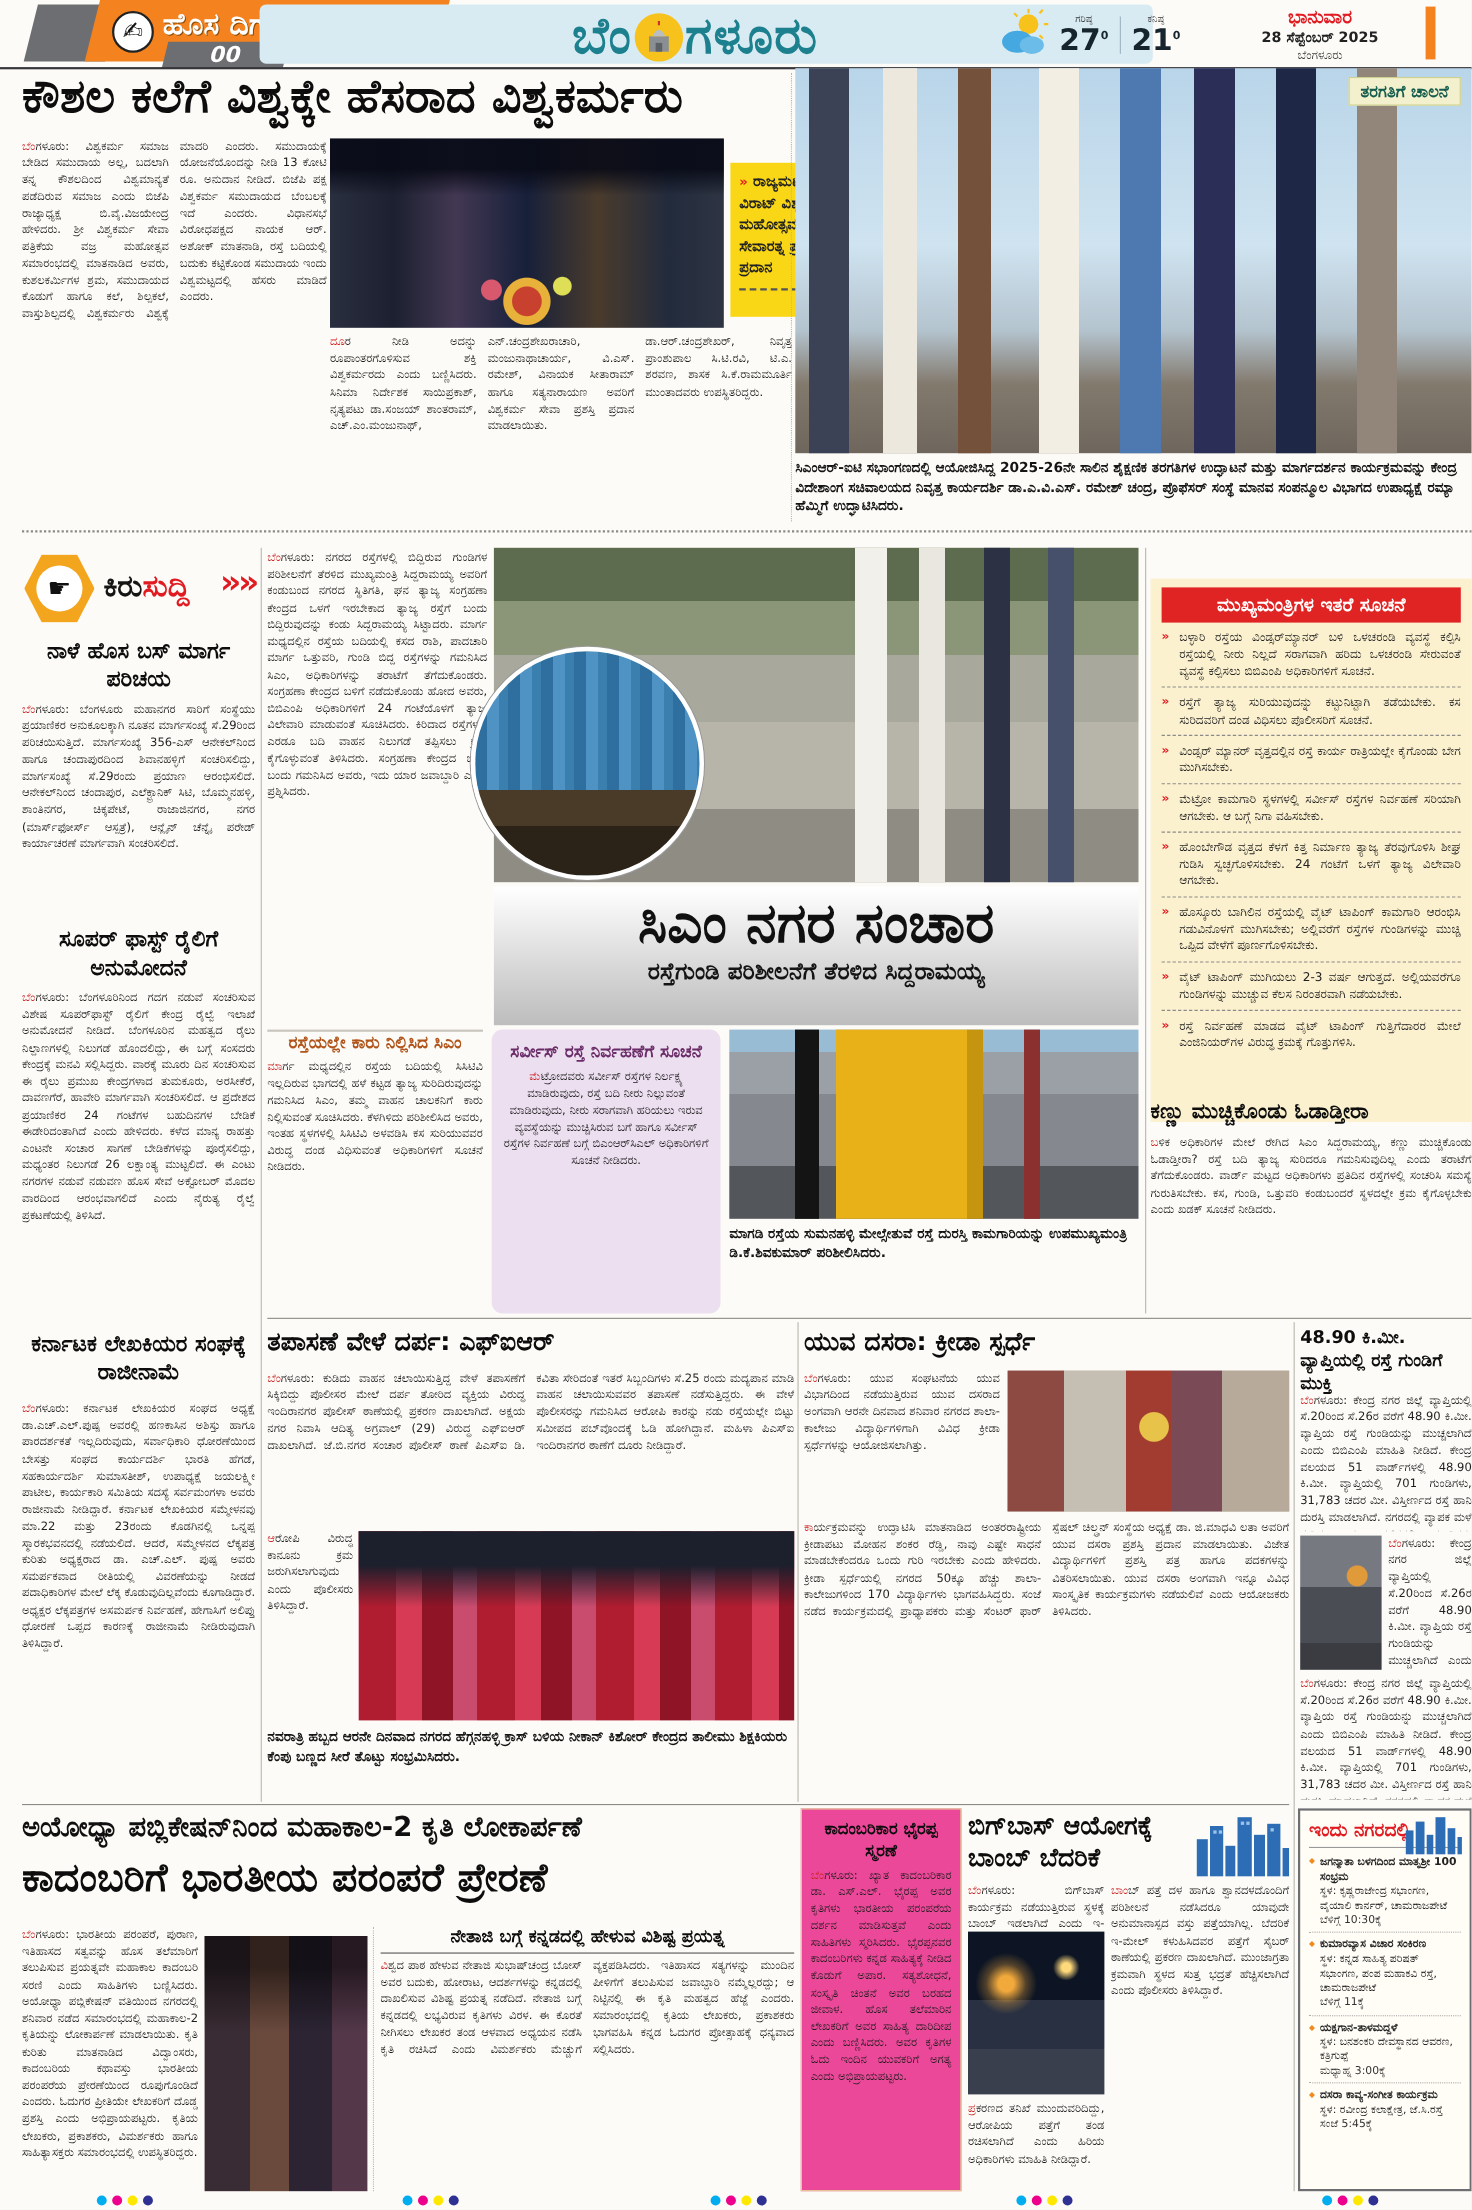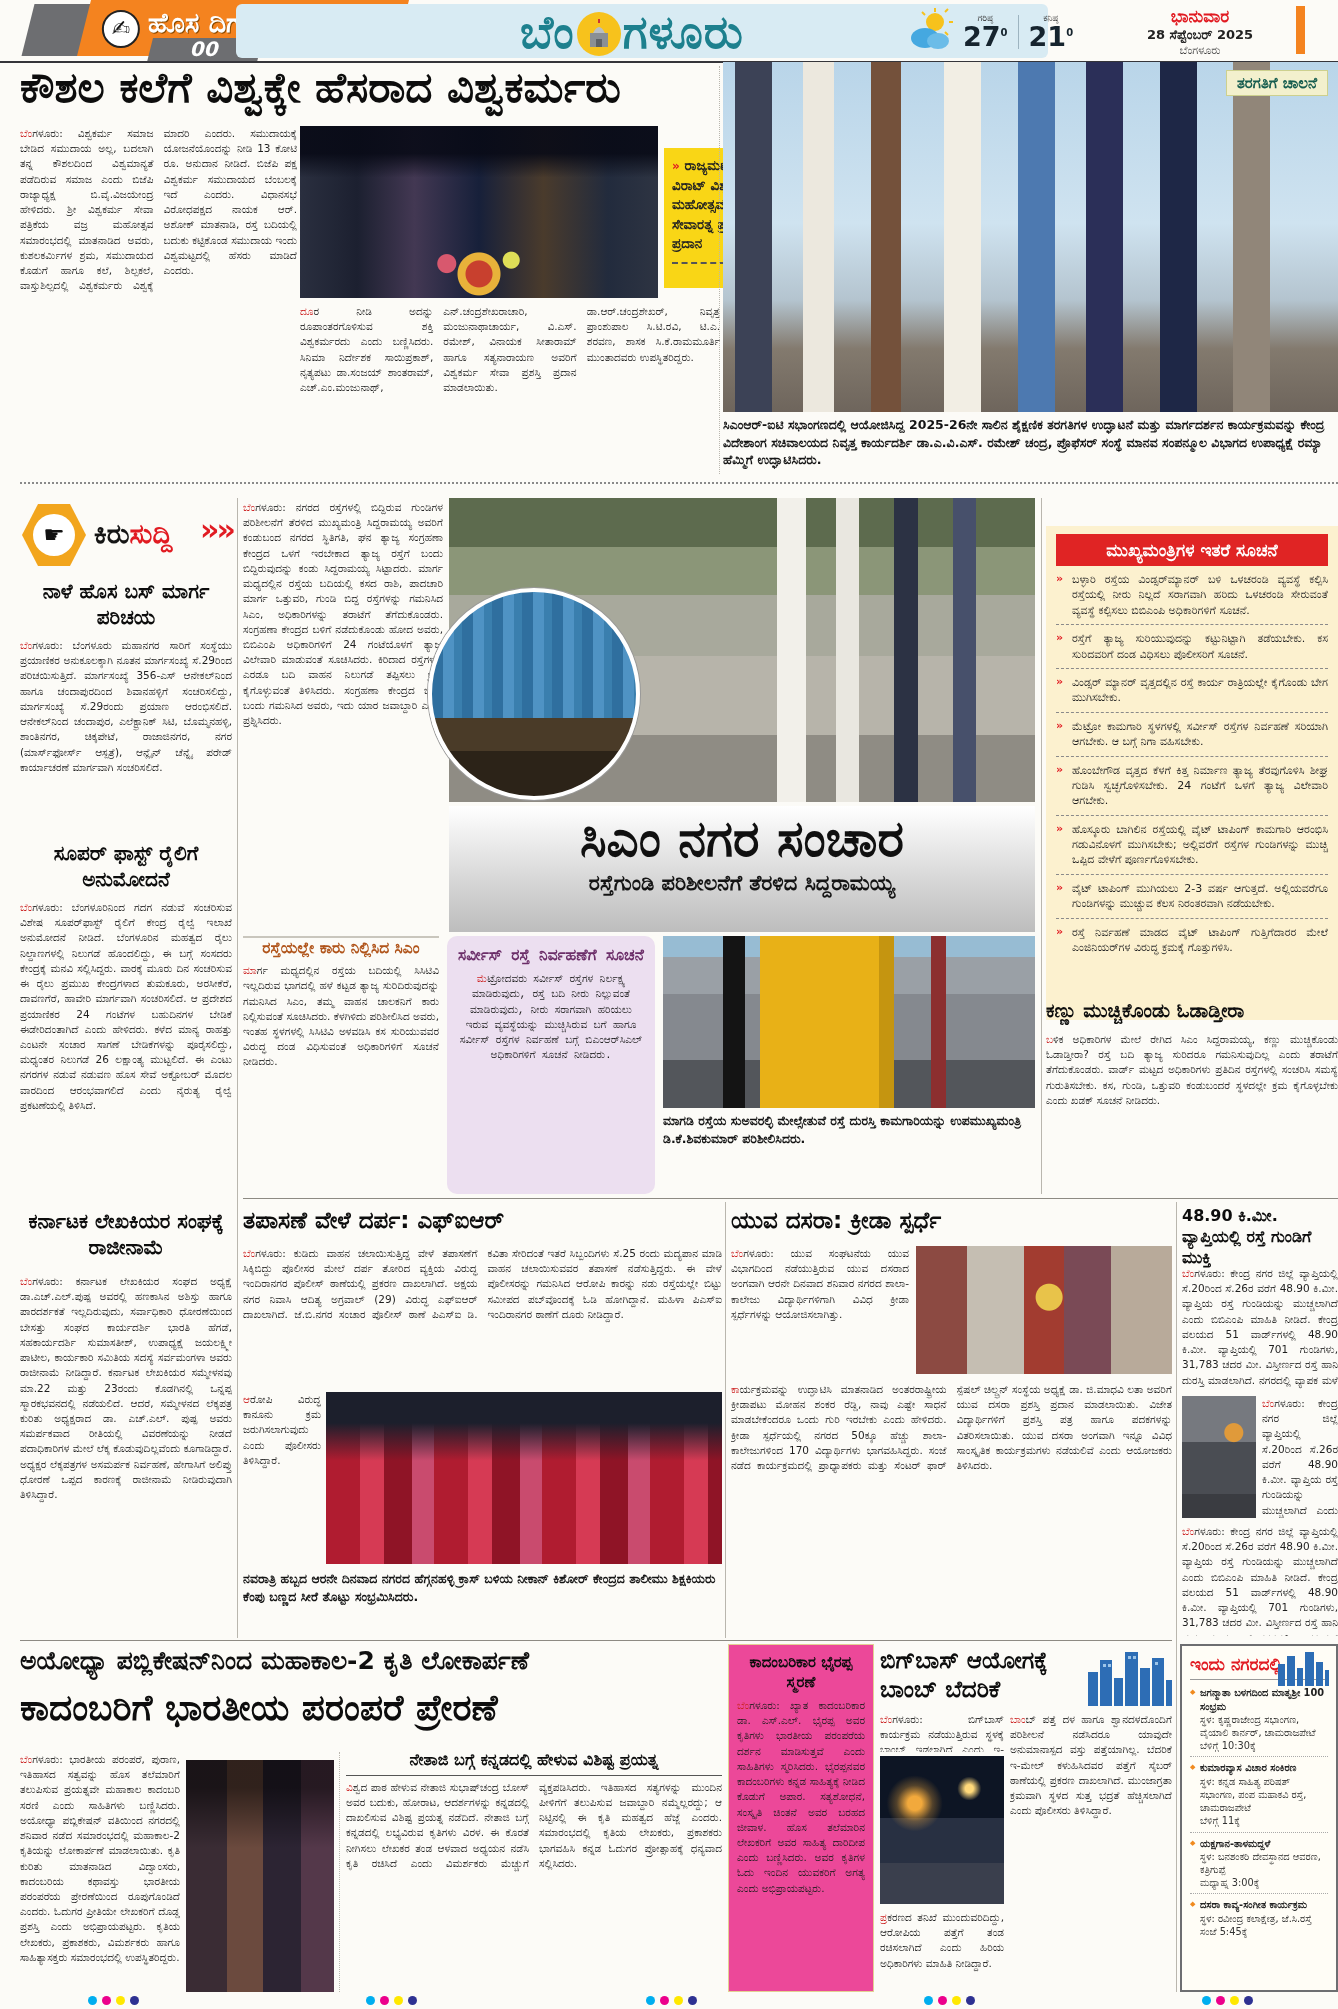--- a/index.html
+++ b/index.html
@@ -101,21 +101,21 @@
   .kiru-word .k1{color:#151515;}
   .kiru-word .k2{color:#e11b22;}
   .kiru-chev{position:absolute;left:178px;top:10px;color:#e11b22;font-weight:700;font-size:30px;letter-spacing:-3px;}
   .kiru-h{font-weight:700;font-size:20px;line-height:1.3;color:#0d0d0d;text-align:center;}
   
   .cm-headline-band{position:absolute;left:449px;top:806px;width:586px;height:126px;
       background:linear-gradient(180deg,#ffffff 0%,#d6d6d6 60%,#bdbdbd 100%);text-align:center;}
   .cm-h1{font-weight:700;font-size:50px;line-height:1.1;color:#101010;padding-top:6px;}
   .cm-h2{font-weight:700;font-size:21px;color:#141414;margin-top:4px;}
   .box1-h{font-weight:700;font-size:15.5px;color:#b0541a;text-align:center;line-height:1.3;}
-  .box2{position:absolute;left:447px;top:936px;width:208px;height:258px;background:#ecdff0;border-radius:10px;padding:10px 10px;font-family:Liberation Mono, monospace;}
+  .box2{position:absolute;left:447px;top:936px;width:208px;height:258px;background:#ecdff0;border-radius:10px;padding:10px 10px;}
   .box2-h{font-weight:700;font-size:15.5px;color:#6b2d68;text-align:center;line-height:1.3;}
   .notes-box{position:absolute;left:1046px;top:526px;width:292px;height:494px;background:#fcf1cf;padding:8px 10px;}
   .notes-h{background:#e02424;color:#fff;font-weight:700;font-size:17px;text-align:center;padding:6px 4px;}
   .note-item{font-size:11px;line-height:1.4;text-align:justify;color:#222;padding:6px 0 6px 16px;position:relative;
              border-bottom:1px dashed #8a8a8a;}
   .note-item:last-child{border-bottom:none;}
   .note-item::before{content:"\00BB";position:absolute;left:0;top:5px;color:#e11b22;font-weight:700;}
   
   .today-box{position:absolute;left:1180px;top:1644px;width:158px;height:348px;border:2px solid #6d6e71;background:#fffdf6;padding:8px 8px;}
   .today-title{color:#e11b22;font-weight:700;font-size:17px;line-height:1.2;}
@@ -236,21 +236,21 @@
   </div>
   <div class="abs" style="left:243px;top:936px;width:196px;height:258px;border-top:2px solid #c9c6bd;">
     <div class="box1-h">ರಸ್ತೆಯಲ್ಲೇ ಕಾರು ನಿಲ್ಲಿಸಿದ ಸಿಎಂ</div>
     <div class="body-txt" style="margin-top:5px;height:222px;">ಮಾರ್ಗ ಮಧ್ಯದಲ್ಲಿನ ರಸ್ತೆಯ ಬದಿಯಲ್ಲಿ ಸಿಸಿಟಿವಿ ಇಲ್ಲದಿರುವ ಭಾಗದಲ್ಲಿ ಹಳೆ ಕಟ್ಟಡ ತ್ಯಾಜ್ಯ ಸುರಿದಿರುವುದನ್ನು ಗಮನಿಸಿದ ಸಿಎಂ, ತಮ್ಮ ವಾಹನ ಚಾಲಕನಿಗೆ ಕಾರು ನಿಲ್ಲಿಸುವಂತೆ ಸೂಚಿಸಿದರು. ಕೆಳಗಿಳಿದು ಪರಿಶೀಲಿಸಿದ ಅವರು, ಇಂತಹ ಸ್ಥಳಗಳಲ್ಲಿ ಸಿಸಿಟಿವಿ ಅಳವಡಿಸಿ ಕಸ ಸುರಿಯುವವರ ವಿರುದ್ಧ ದಂಡ ವಿಧಿಸುವಂತೆ ಅಧಿಕಾರಿಗಳಿಗೆ ಸೂಚನೆ ನೀಡಿದರು.</div>
   </div>
   <div class="box2">
     <div class="box2-h">ಸರ್ವೀಸ್ ರಸ್ತೆ ನಿರ್ವಹಣೆಗೆ ಸೂಚನೆ</div>
     <div class="body-txt" style="margin-top:6px;height:190px;text-align:center;">ಮೆಟ್ರೋದವರು ಸರ್ವೀಸ್ ರಸ್ತೆಗಳ ನಿರ್ಲಕ್ಷ್ಯ ಮಾಡಿರುವುದು, ರಸ್ತೆ ಬದಿ ನೀರು ನಿಲ್ಲುವಂತೆ ಮಾಡಿರುವುದು, ನೀರು ಸರಾಗವಾಗಿ ಹರಿಯಲು ಇರುವ ವ್ಯವಸ್ಥೆಯನ್ನು ಮುಚ್ಚಿಸಿರುವ ಬಗೆ ಹಾಗೂ ಸರ್ವೀಸ್ ರಸ್ತೆಗಳ ನಿರ್ವಹಣೆ ಬಗ್ಗೆ ಬಿಎಂಆರ್‌ಸಿಎಲ್ ಅಧಿಕಾರಿಗಳಿಗೆ ಸೂಚನೆ ನೀಡಿದರು.</div>
   </div>
   <div class="photo ph-paver" style="left:663px;top:936px;width:372px;height:172px;"></div>
-  <div class="abs caption" style="left:663px;top:1112px;width:372px;height:80px;">ಮಾಗಡಿ ರಸ್ತೆಯ ಸುಅವರಲ್ಳಿ ಮೇಲ್ಸೇತುವೆ ರಸ್ತೆ ದುರಸ್ತಿ ಕಾಮಗಾರಿಯನ್ನು ಉಪಮುಖ್ಯಮಂತ್ರಿ ಡಿ.ಕೆ.ಶಿವಕುಮಾರ್ ಪರಿಶೀಲಿಸಿದರು.</div>
+  <div class="abs caption" style="left:663px;top:1112px;width:372px;height:80px;">ಮಾಗಡಿ ರಸ್ತೆಯ ಸುಮನಹಳ್ಳಿ ಮೇಲ್ಸೇತುವೆ ರಸ್ತೆ ದುರಸ್ತಿ ಕಾಮಗಾರಿಯನ್ನು ಉಪಮುಖ್ಯಮಂತ್ರಿ ಡಿ.ಕೆ.ಶಿವಕುಮಾರ್ ಪರಿಶೀಲಿಸಿದರು.</div>
 
   <div class="notes-box">
     <div class="notes-h">ಮುಖ್ಯಮಂತ್ರಿಗಳ ಇತರೆ ಸೂಚನೆ</div>
     <div class="note-item">ಬಳ್ಳಾರಿ ರಸ್ತೆಯ ವಿಂಡ್ಸರ್‌ಮ್ಯಾನರ್ ಬಳಿ ಒಳಚರಂಡಿ ವ್ಯವಸ್ಥೆ ಕಲ್ಪಿಸಿ ರಸ್ತೆಯಲ್ಲಿ ನೀರು ನಿಲ್ಲದೆ ಸರಾಗವಾಗಿ ಹರಿದು ಒಳಚರಂಡಿ ಸೇರುವಂತೆ ವ್ಯವಸ್ಥೆ ಕಲ್ಪಿಸಲು ಬಿಬಿಎಂಪಿ ಅಧಿಕಾರಿಗಳಿಗೆ ಸೂಚನೆ.</div>
     <div class="note-item">ರಸ್ತೆಗೆ ತ್ಯಾಜ್ಯ ಸುರಿಯುವುದನ್ನು ಕಟ್ಟುನಿಟ್ಟಾಗಿ ತಡೆಯಬೇಕು. ಕಸ ಸುರಿದವರಿಗೆ ದಂಡ ವಿಧಿಸಲು ಪೊಲೀಸರಿಗೆ ಸೂಚನೆ.</div>
     <div class="note-item">ವಿಂಡ್ಸರ್ ಮ್ಯಾನರ್ ವೃತ್ತದಲ್ಲಿನ ರಸ್ತೆ ಕಾರ್ಯ ರಾತ್ರಿಯಲ್ಲೇ ಕೈಗೊಂಡು ಬೇಗ ಮುಗಿಸಬೇಕು.</div>
     <div class="note-item">ಮೆಟ್ರೋ ಕಾಮಗಾರಿ ಸ್ಥಳಗಳಲ್ಲಿ ಸರ್ವೀಸ್ ರಸ್ತೆಗಳ ನಿರ್ವಹಣೆ ಸರಿಯಾಗಿ ಆಗಬೇಕು. ಆ ಬಗ್ಗೆ ನಿಗಾ ವಹಿಸಬೇಕು.</div>
     <div class="note-item">ಹೊಂಬೇಗೌಡ ವೃತ್ತದ ಕೆಳಗೆ ಕಿತ್ತ ನಿರ್ಮಾಣ ತ್ಯಾಜ್ಯ ತೆರವುಗೊಳಿಸಿ ಶೀಘ್ರ ಗುಡಿಸಿ ಸ್ವಚ್ಛಗೊಳಿಸಬೇಕು. 24 ಗಂಟೆಗೆ ಒಳಗೆ ತ್ಯಾಜ್ಯ ವಿಲೇವಾರಿ ಆಗಬೇಕು.</div>
     <div class="note-item">ಹೊಸ್ಕೂರು ಬಾಗಿಲಿನ ರಸ್ತೆಯಲ್ಲಿ ವೈಟ್ ಟಾಪಿಂಗ್ ಕಾಮಗಾರಿ ಆರಂಭಿಸಿ ಗಡುವಿನೊಳಗೆ ಮುಗಿಸಬೇಕು; ಅಲ್ಲಿವರೆಗೆ ರಸ್ತೆಗಳ ಗುಂಡಿಗಳನ್ನು ಮುಚ್ಚಿ ಒಪ್ಪಿದ ವೇಳೆಗೆ ಪೂರ್ಣಗೊಳಿಸಬೇಕು.</div>
     <div class="note-item">ವೈಟ್ ಟಾಪಿಂಗ್ ಮುಗಿಯಲು 2-3 ವರ್ಷ ಆಗುತ್ತದೆ. ಅಲ್ಲಿಯವರೆಗೂ ಗುಂಡಿಗಳನ್ನು ಮುಚ್ಚುವ ಕೆಲಸ ನಿರಂತರವಾಗಿ ನಡೆಯಬೇಕು.</div>

